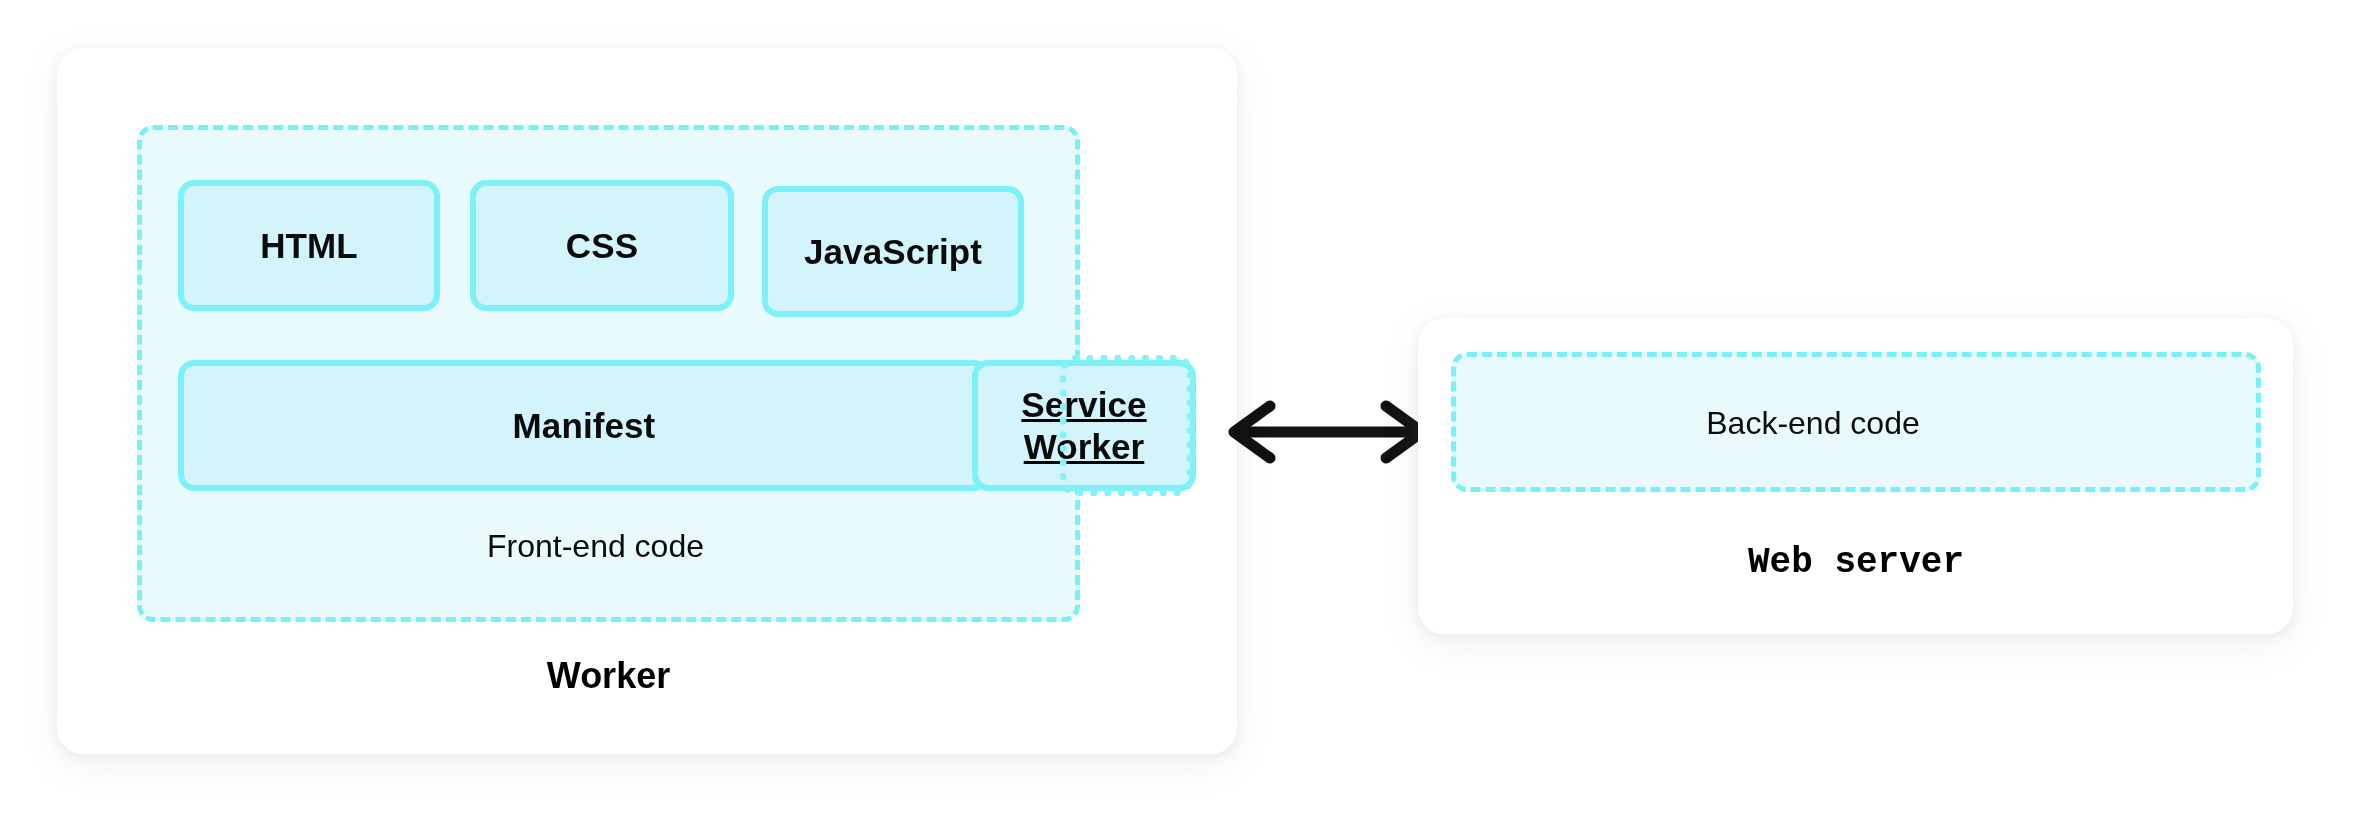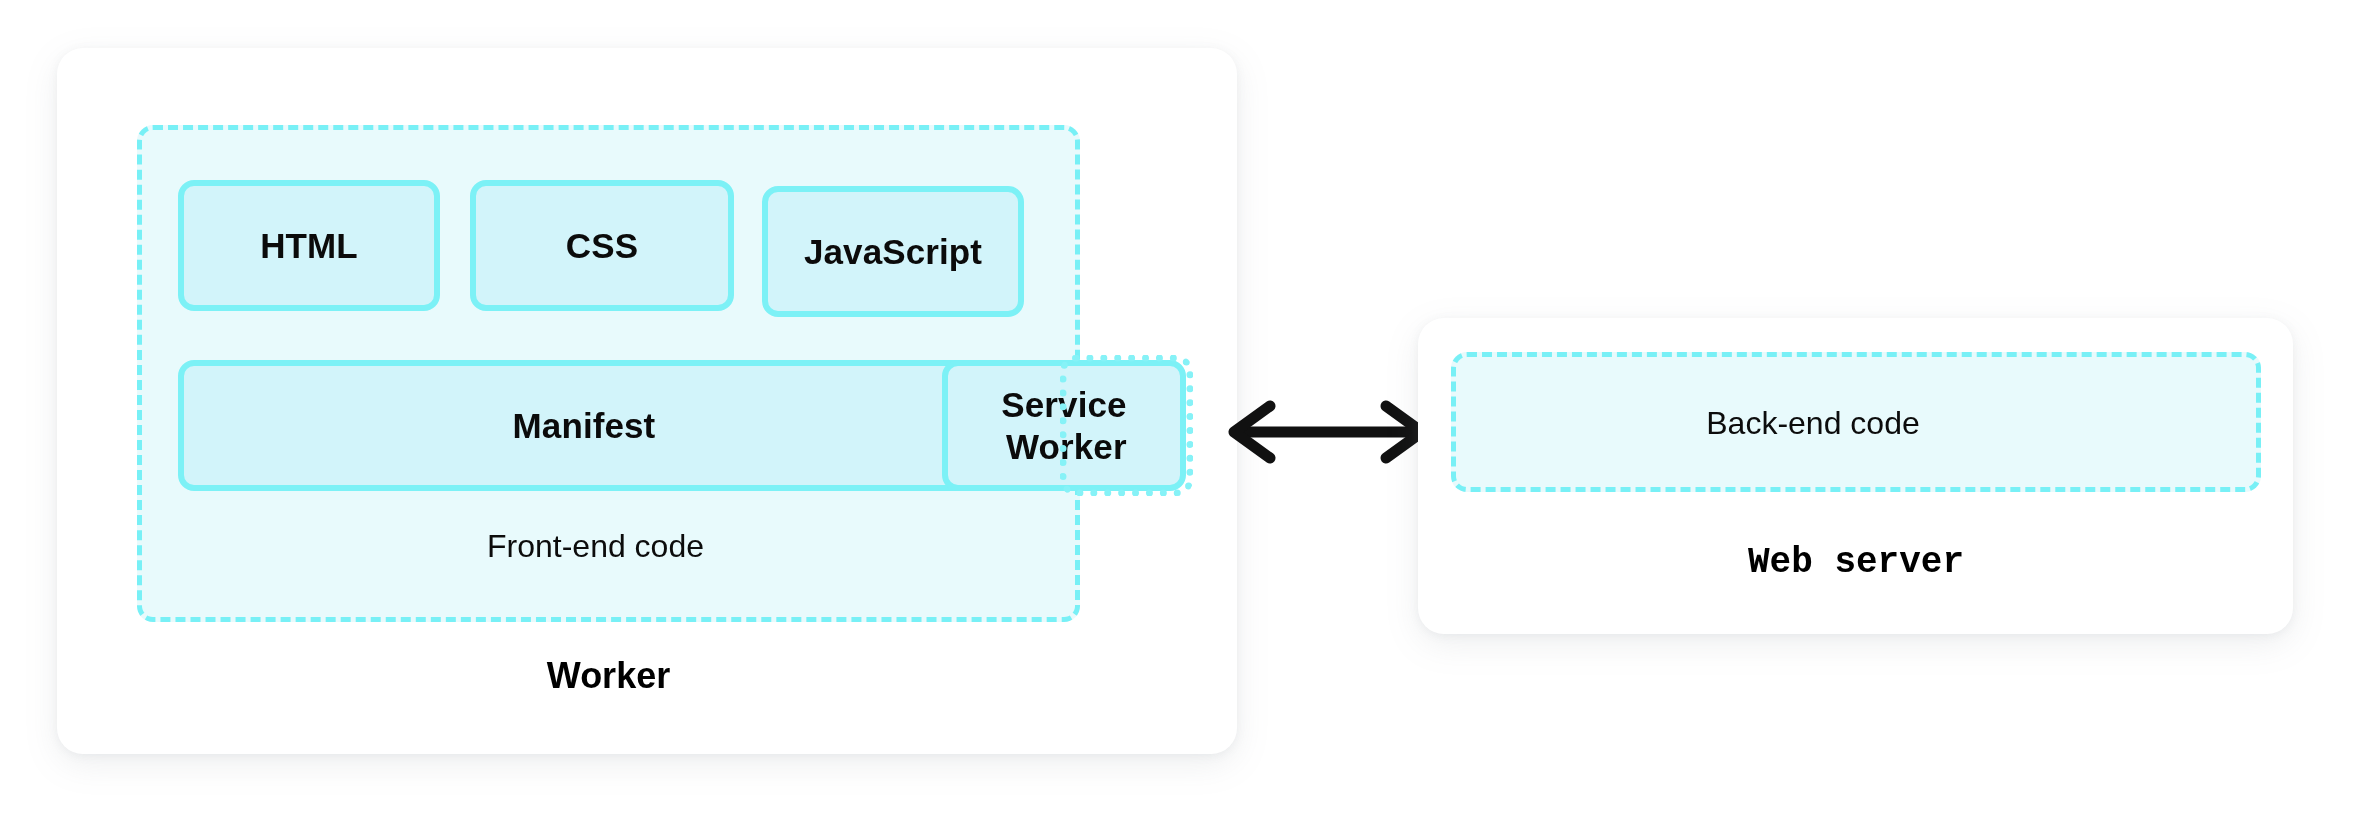--- a/index.html
+++ b/index.html
@@ -71,36 +71,36 @@
   
   .solid-box {
     position: absolute;
     background: #d2f4fa;
     border: 6px solid #7cf1f6;
     border-radius: 16px;
     box-sizing: border-box;
     display: flex;
     align-items: center;
     justify-content: center;
-    text-align: right;
+    text-align: center;
   }
 
   .box-label {
     font-size: 35px;
     font-weight: bold;
     color: #0b0b0b;
     line-height: 1.18;
     letter-spacing: 0.1px;
   }
 
   #box-html   { left: 178px; top: 180px; width: 262px; height: 131px; }
   #box-css    { left: 470px; top: 180px; width: 264px; height: 131px; }
   #box-js     { left: 762px; top: 186px; width: 262px; height: 131px; }
   #box-manifest { left: 178px; top: 360px; width: 812px; height: 131px; }
-  #box-service-worker { left: 942px; top: 360px; width: 244px; height: 131px; }
+  #box-service-worker { left: 972px; top: 360px; width: 224px; height: 131px; text-decoration: underline; }
 
   
   #sw-dotted-overlay {
     position: absolute;
     left: 1060px;
     top: 355px;
     width: 133px;
     height: 141px;
     border: 7px dotted #86f2f7;
     border-radius: 16px;

